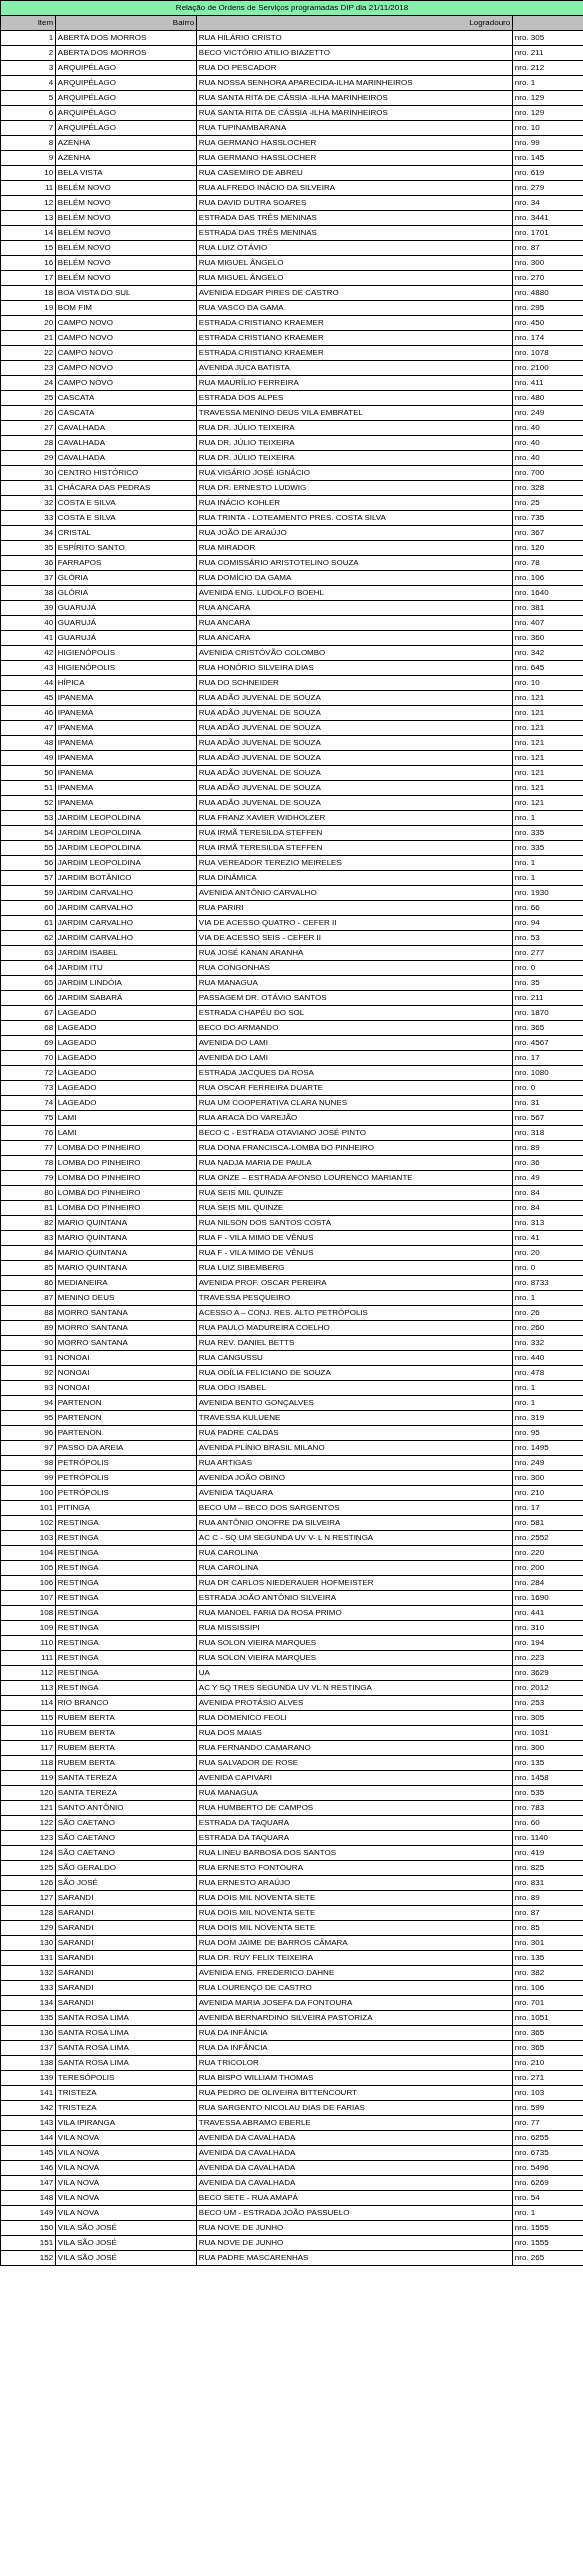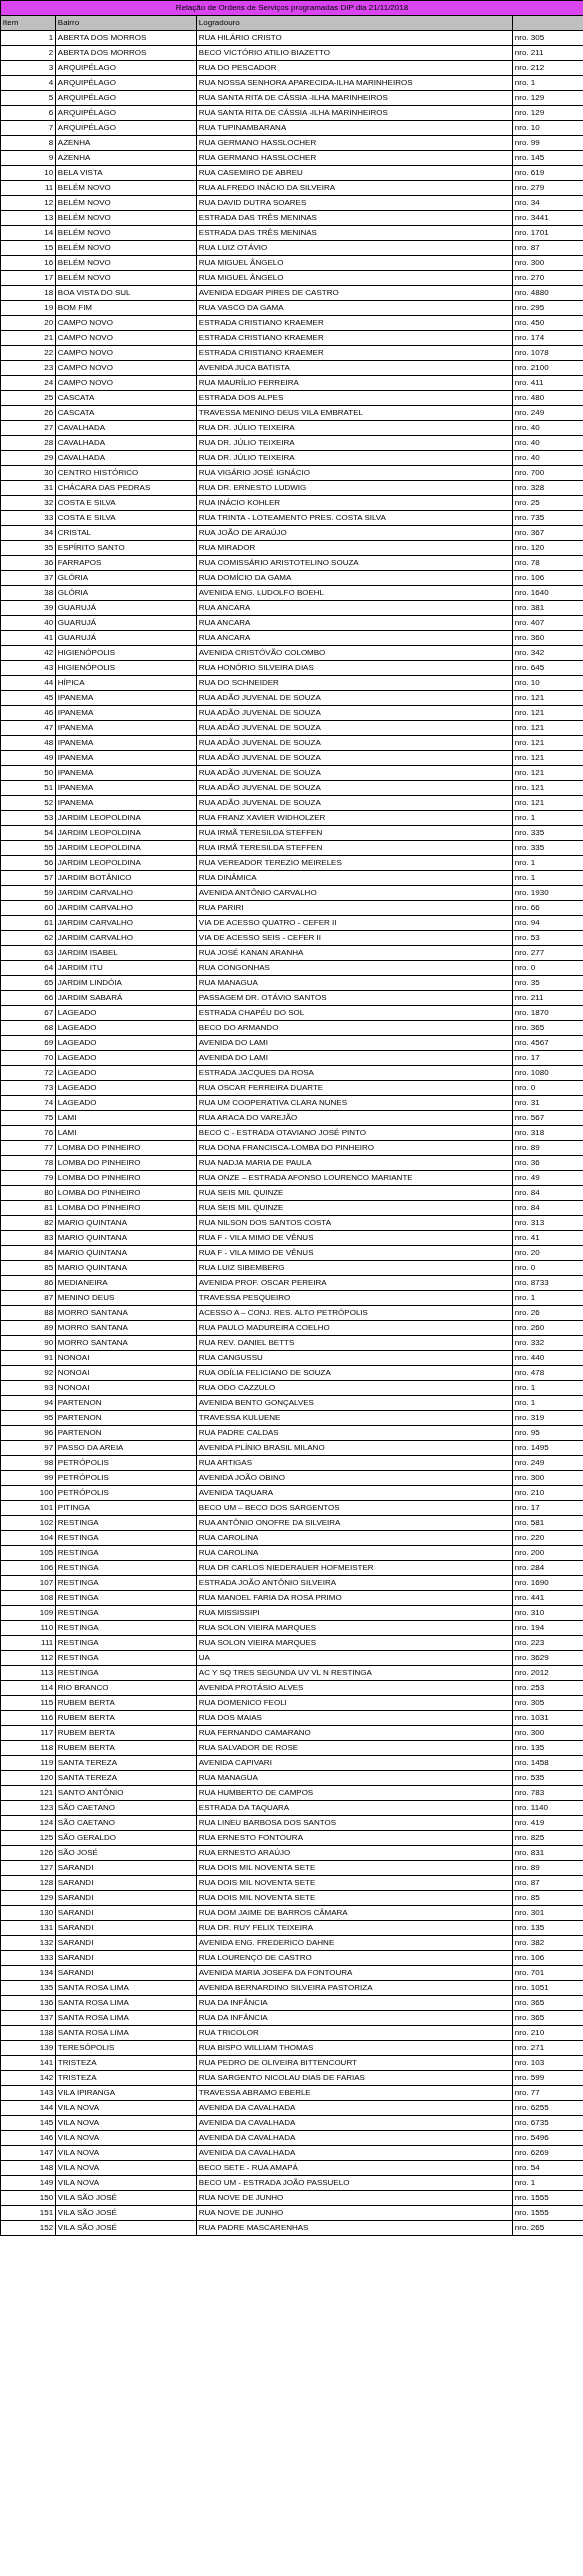--- a/index.html
+++ b/index.html
@@ -22,33 +22,33 @@
     padding: 0 1.8px;
     font-size: 8px;
     line-height: 14px;
     height: 14px;
     overflow: hidden;
     white-space: nowrap;
     font-weight: normal;
     vertical-align: middle;
   }
   .title-cell {
-    background: #d946ef;
+    background: #86efac;
     text-align: center;
     font-weight: bold;
     font-size: 9.7px;
     line-height: 17.6px;
     height: 17.6px;
     letter-spacing: 0px;
   }
   .hdr {
     background: #bfbfbf;
     font-weight: bold;
     font-size: 8.4px;
-    text-align: left;
+    text-align: right;
     line-height: 13.2px;
     height: 13.2px;
   }
   .hdr.blank { background: #bfbfbf; }
   col.c-item  { width: 55px; }
   col.c-bairro{ width: 141px; }
   col.c-log   { width: 316px; }
   col.c-nro   { width: 71px; }
   td.item {
     text-align: right;
@@ -617,21 +617,21 @@
       </tr>
       <tr>
         <td class="item">92</td>
         <td class="bairro">NONOAI</td>
         <td class="log">RUA ODÍLIA FELICIANO DE SOUZA</td>
         <td class="nro">nro. 478</td>
       </tr>
       <tr>
         <td class="item">93</td>
         <td class="bairro">NONOAI</td>
-        <td class="log">RUA ODO CAZZULO</td>
+        <td class="log">RUA ODO ISABEL</td>
         <td class="nro">nro. 1</td>
       </tr>
       <tr>
         <td class="item">94</td>
         <td class="bairro">PARTENON</td>
         <td class="log">AVENIDA BENTO GONÇALVES</td>
         <td class="nro">nro. 1</td>
       </tr>
       <tr>
         <td class="item">95</td>
@@ -675,20 +675,26 @@
         <td class="log">BECO UM – BECO DOS SARGENTOS</td>
         <td class="nro">nro. 17</td>
       </tr>
       <tr>
         <td class="item">102</td>
         <td class="bairro">RESTINGA</td>
         <td class="log">RUA ANTÔNIO ONOFRE DA SILVEIRA</td>
         <td class="nro">nro. 581</td>
       </tr>
       <tr>
+        <td class="item">103</td>
+        <td class="bairro">RESTINGA</td>
+        <td class="log">AC C - SQ UM SEGUNDA UV V- L N RESTINGA</td>
+        <td class="nro">nro. 2552</td>
+      </tr>
+      <tr>
         <td class="item">104</td>
         <td class="bairro">RESTINGA</td>
         <td class="log">RUA CAROLINA</td>
         <td class="nro">nro. 220</td>
       </tr>
       <tr>
         <td class="item">105</td>
         <td class="bairro">RESTINGA</td>
         <td class="log">RUA CAROLINA</td>
         <td class="nro">nro. 200</td>
@@ -781,20 +787,26 @@
         <td class="item">120</td>
         <td class="bairro">SANTA TEREZA</td>
         <td class="log">RUA MANAGUA</td>
         <td class="nro">nro. 535</td>
       </tr>
       <tr>
         <td class="item">121</td>
         <td class="bairro">SANTO ANTÔNIO</td>
         <td class="log">RUA HUMBERTO DE CAMPOS</td>
         <td class="nro">nro. 783</td>
+      </tr>
+      <tr>
+        <td class="item">122</td>
+        <td class="bairro">SÃO CAETANO</td>
+        <td class="log">ESTRADA DA TAQUARA</td>
+        <td class="nro">nro. 60</td>
       </tr>
       <tr>
         <td class="item">123</td>
         <td class="bairro">SÃO CAETANO</td>
         <td class="log">ESTRADA DA TAQUARA</td>
         <td class="nro">nro. 1140</td>
       </tr>
       <tr>
         <td class="item">124</td>
         <td class="bairro">SÃO CAETANO</td>

